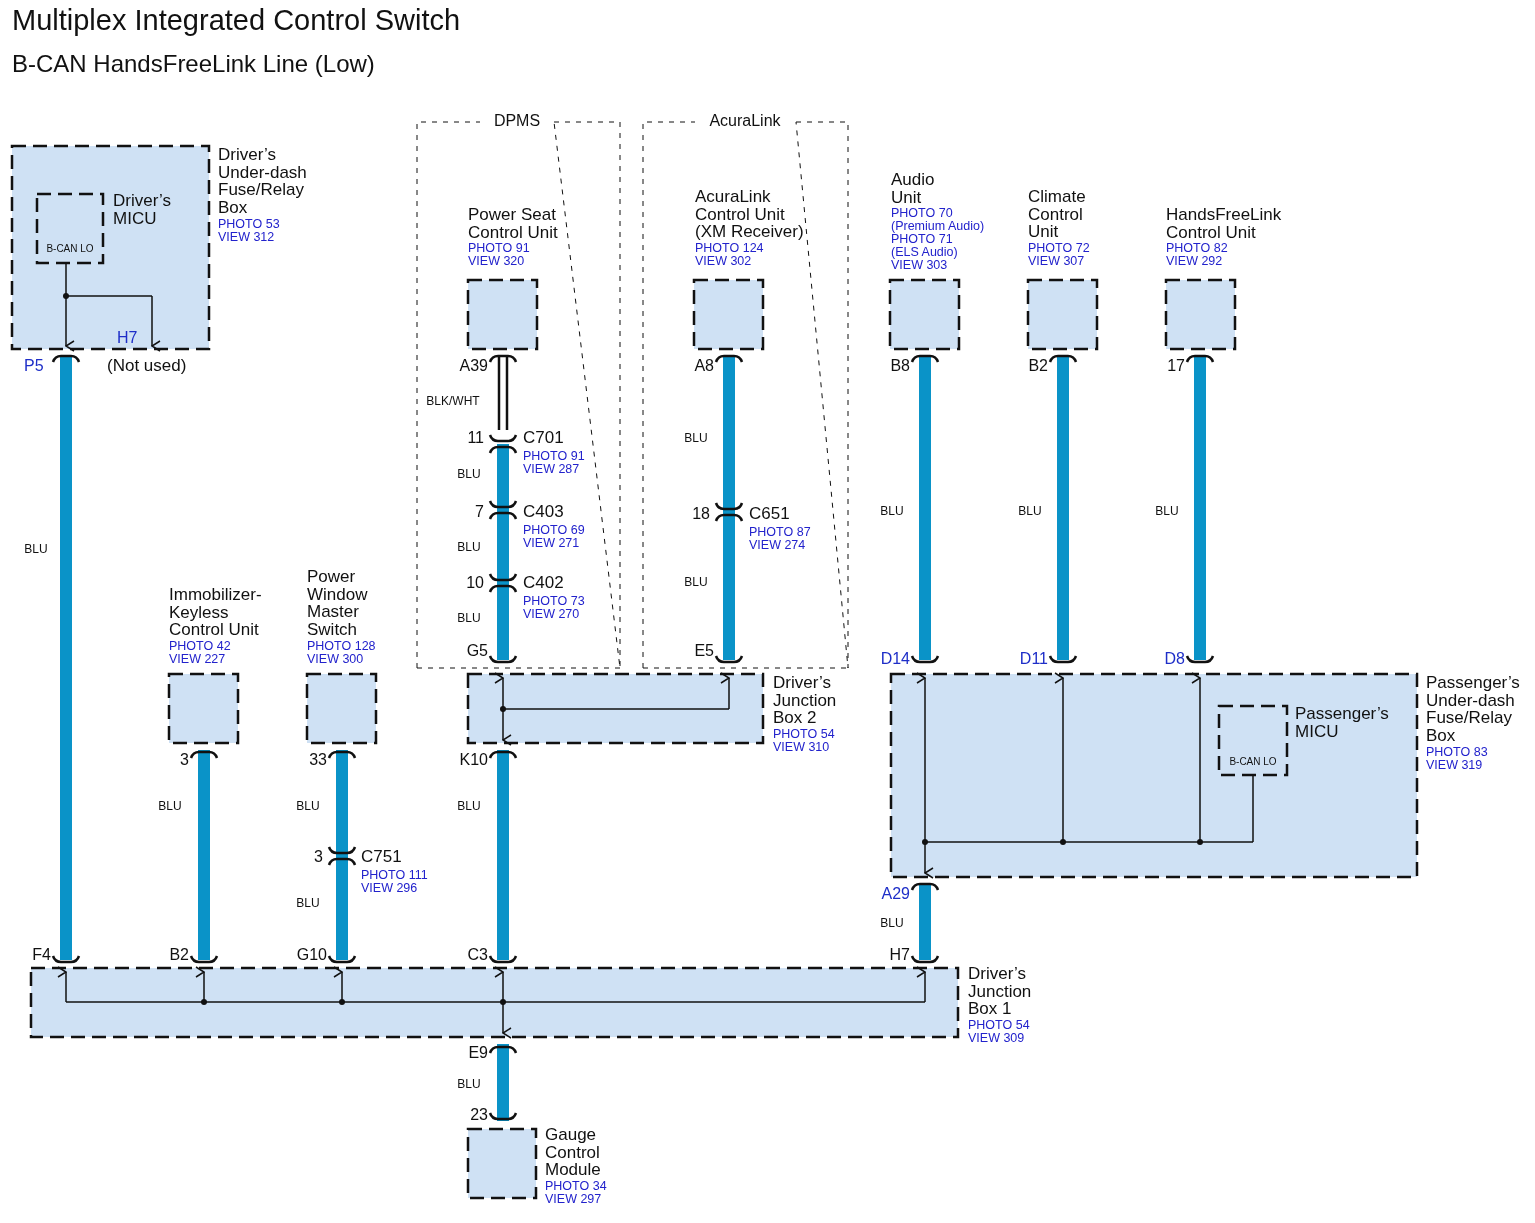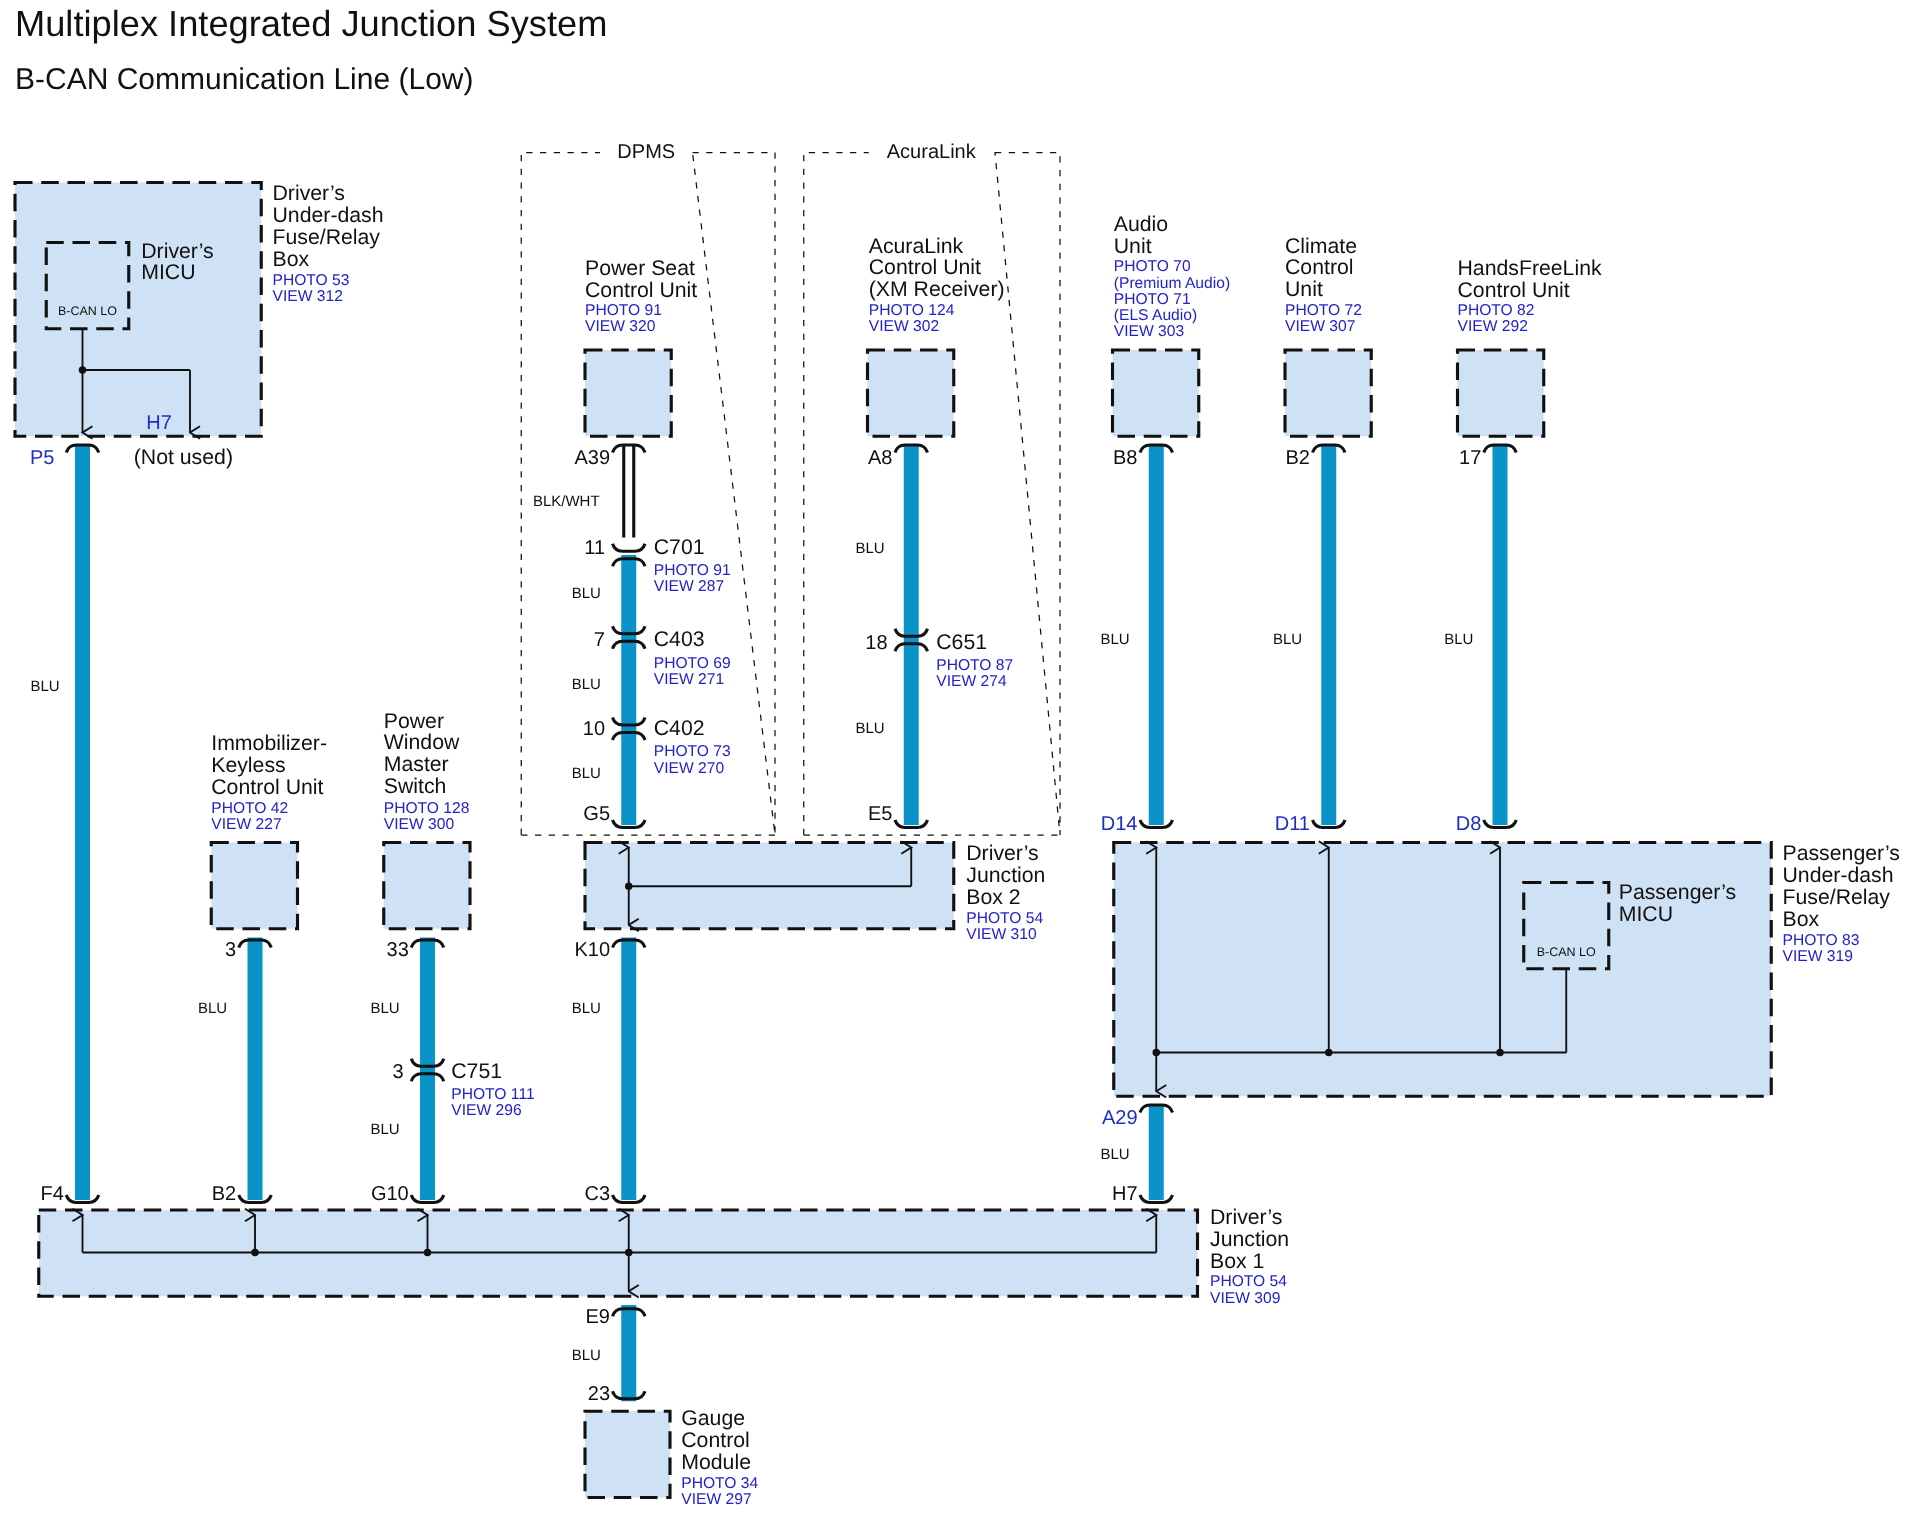--- a/index.html
+++ b/index.html
@@ -11,22 +11,22 @@
   .ref { font-family:"Liberation Sans", sans-serif; font-size:12.5px; fill:#2222cc; }
   .pin { font-family:"Liberation Sans", sans-serif; font-size:16px; fill:#111; }
   .pinb { font-family:"Liberation Sans", sans-serif; font-size:16px; fill:#1e2ec8; }
   .wire { font-family:"Liberation Sans", sans-serif; font-size:12px; fill:#111; }
   .tag { font-family:"Liberation Sans", sans-serif; font-size:10px; fill:#111; }
   .grp { font-family:"Liberation Sans", sans-serif; font-size:16px; fill:#111; }
 </style>
 </head>
 <body>
 
-<div class="title">Multiplex Integrated Junction System</div>
-<div class="subtitle">B-CAN Communication Line (Low)</div>
+<div class="title">Multiplex Integrated Control Switch</div>
+<div class="subtitle">B-CAN HandsFreeLink Line (Low)</div>
 
 <svg id="diagram" width="1535" height="1223" viewBox="0 0 1535 1223">
   <defs>
     <marker id="arr" markerWidth="12" markerHeight="10" refX="6" refY="9" orient="auto-start-reverse" markerUnits="userSpaceOnUse">
       <path d="M1,1 L6,9 L11,1" fill="none" stroke="#111" stroke-width="1.5"></path>
     </marker>
   </defs>
 
   <g>
     <path d="M417,668 L417,122 L480,122 M554,122 L620,122 L620,668 Z" fill="none" stroke="#111" stroke-width="1" stroke-dasharray="5,6"></path>

